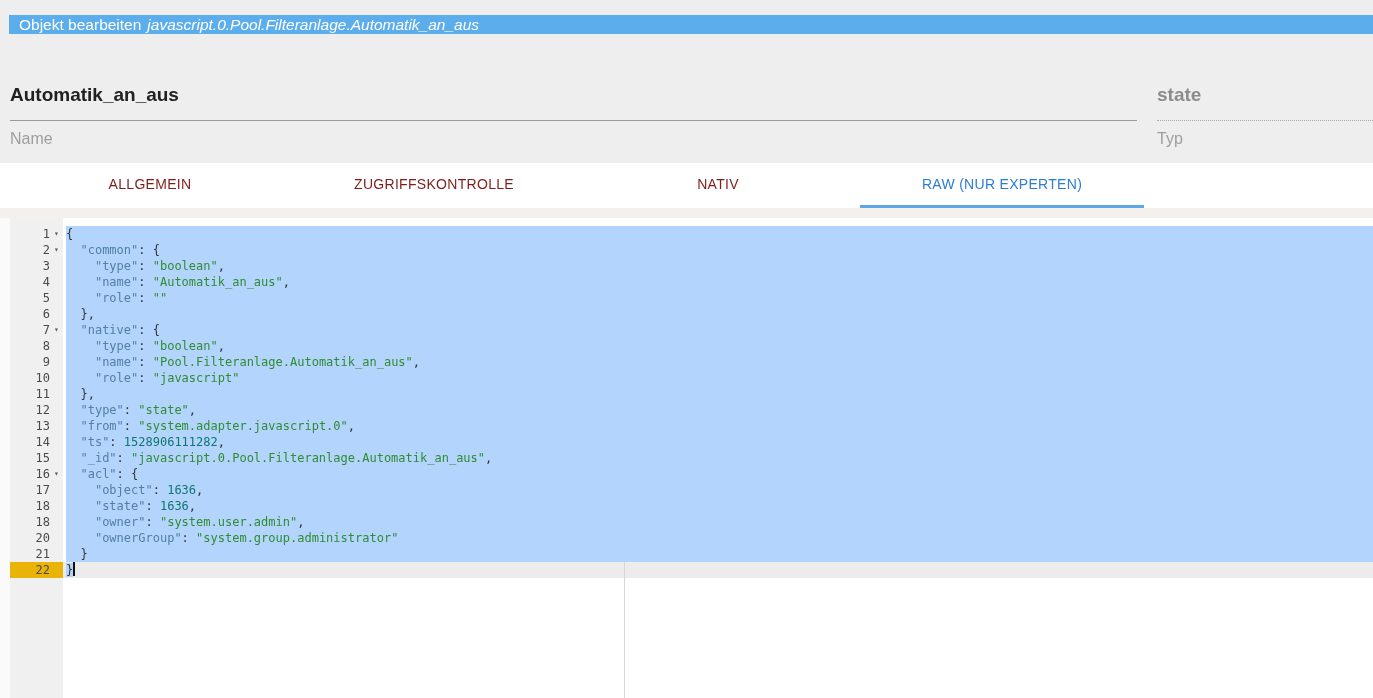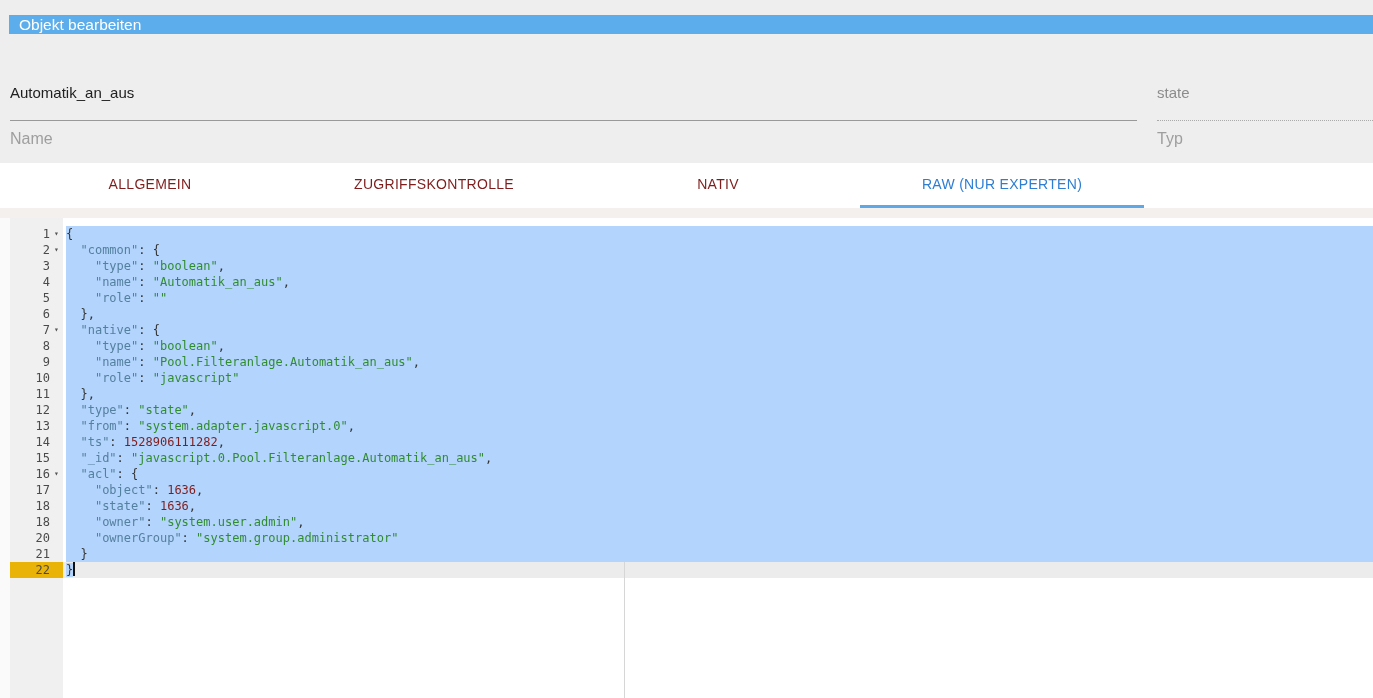--- a/index.html
+++ b/index.html
@@ -11,21 +11,21 @@
   
   .header{
     position:absolute;top:15px;left:9px;right:0;height:19px;
     background:#5cadeb;color:#ffffff;
     display:flex;align-items:center;padding-left:10px;
     font-size:15.5px;
   }
   .header .obj-id{font-style:italic;margin-left:6px;}
   
   .form-area{position:absolute;top:48px;left:0;right:0;height:115px;background:#eeeeee;}
-  .field-value{position:absolute;top:36px;font-size:15px;color:#212121;}
+  .field-value{position:absolute;top:36px;font-size:19px;color:#212121;font-weight:bold;}
   .field-value.muted{color:#8c8c8c;}
   .field-label{position:absolute;top:82px;font-size:16px;color:#9e9e9e;}
   .underline{position:absolute;top:72px;height:0;border-top:1px solid #999999;}
   .underline.dotted{border-top:1px dotted #aaaaaa;}
   .col-main{left:10px;}
   .col-side{left:1157px;}
   .u-main{left:10px;width:1127px;}
   .u-side{left:1157px;width:216px;}
   
   .tabs{
@@ -61,28 +61,29 @@
     height:16px;line-height:16px;white-space:pre;color:#333333;
     margin-left:3px;
   }
   .code-line.sel{background:#b3d4fc;}
   .code-line.active-row{background:#ececec;margin-left:0;padding-left:3px;}
   .chip{background:#b3d4fc;}
   .caret{display:inline-block;width:2px;height:14px;background:#111111;vertical-align:-2px;}
   .print-margin{position:absolute;left:561px;top:344px;bottom:0;width:1px;background:#d6d6d6;z-index:1;}
   .tok-k{color:#54809f;}
   .tok-s{color:#318c31;}
-  .tok-n{color:#7f1d1d;}
+  .tok-n{color:#0f766e;}
   .tok-p{color:#333333;}
 </style>
 </head>
 <body>
 
 <div class="header">
   <span>Objekt bearbeiten</span>
+  <span class="obj-id">javascript.0.Pool.Filteranlage.Automatik_an_aus</span>
 </div>
 
 <div class="form-area">
   <div class="field-value col-main">Automatik_an_aus</div>
   <div class="underline u-main"></div>
   <div class="field-label col-main">Name</div>
 
   <div class="field-value muted col-side">state</div>
   <div class="underline dotted u-side"></div>
   <div class="field-label col-side">Typ</div>

